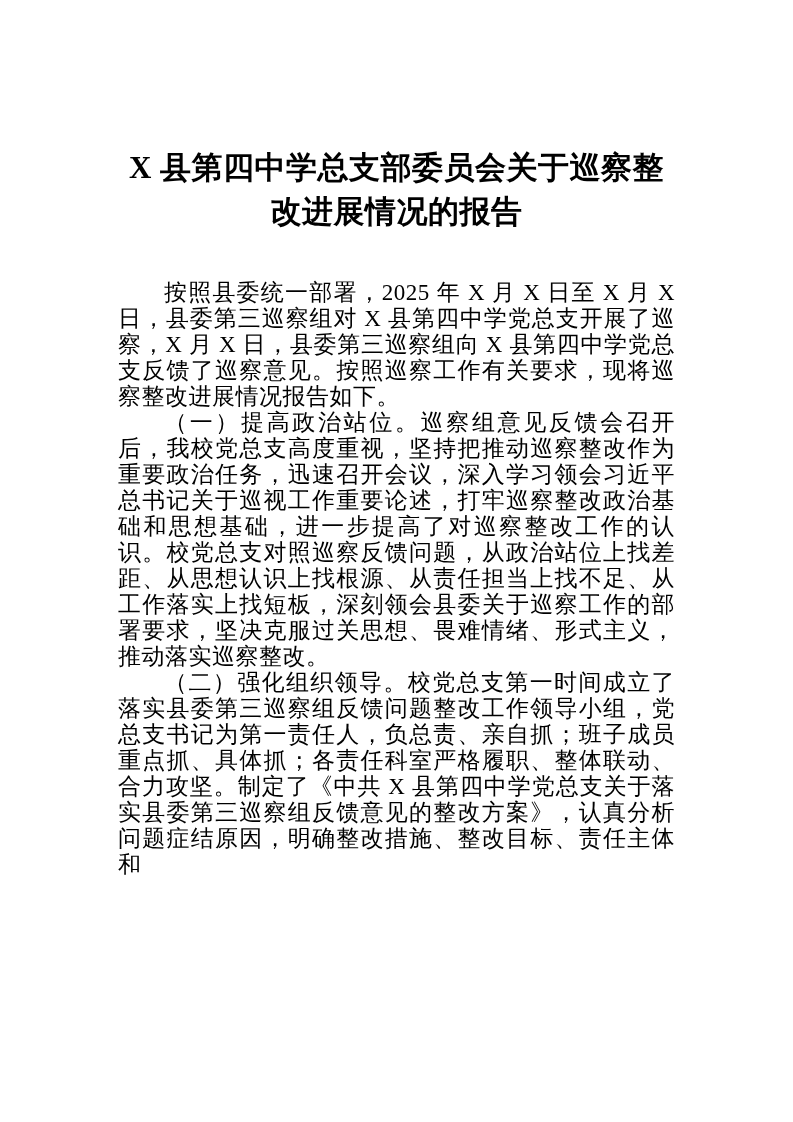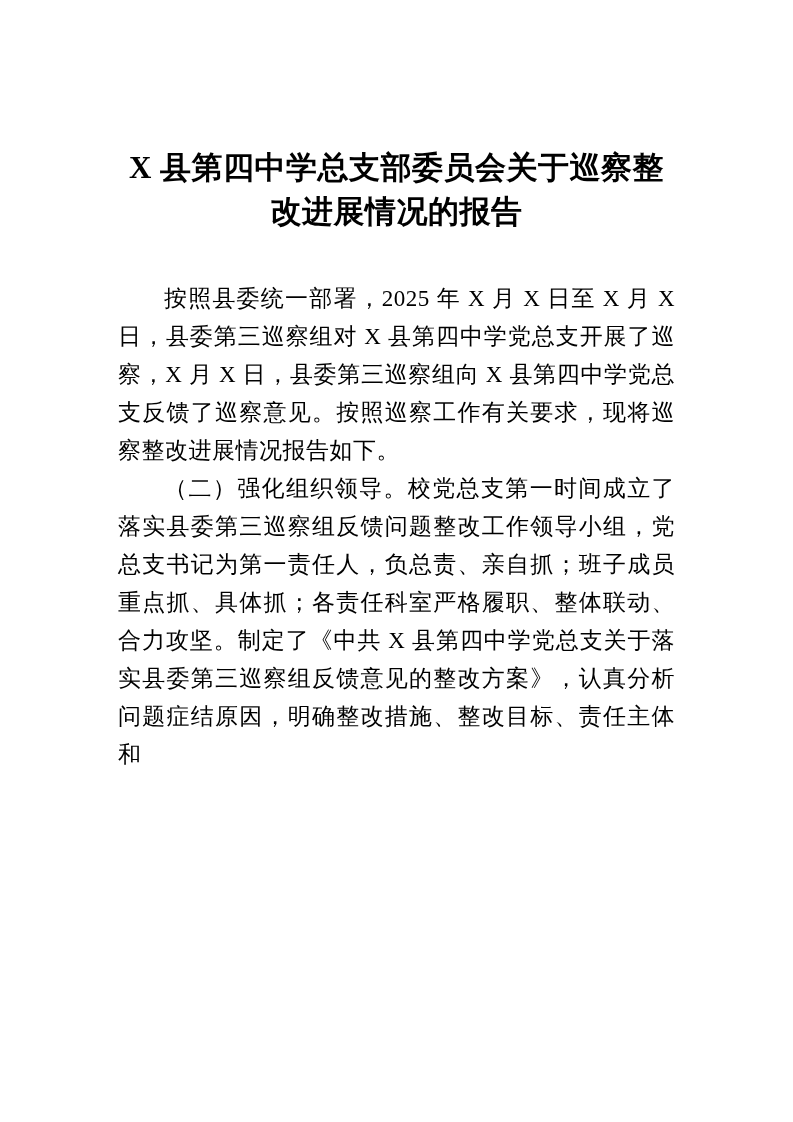--- a/index.html
+++ b/index.html
@@ -26,34 +26,35 @@
     font-size: 31px;
     font-weight: bold;
     line-height: 44px;
     text-align: center;
     margin-bottom: 46px;
     letter-spacing: 0.5px;
   }
 
   .para {
     font-size: 23px;
-    line-height: 38px;
+    line-height: 26px;
     text-align: justify;
     text-justify: inter-ideograph;
     text-indent: 2em;
     letter-spacing: 0.5px;
     word-break: break-all;
   }
 </style>
 </head>
 <body>
 
 <div class="page">
 
   <h1 class="doc-title">X 县第四中学总支部委员会关于巡察整改进展情况的报告</h1>
 
   <p class="para">按照县委统一部署，2025 年 X 月 X 日至 X 月 X 日，县委第三巡察组对 X 县第四中学党总支开展了巡察，X 月 X 日，县委第三巡察组向 X 县第四中学党总支反馈了巡察意见。按照巡察工作有关要求，现将巡察整改进展情况报告如下。</p>
 
 
+  <p class="para">（一）提高政治站位。巡察组意见反馈会召开后，我校党总支高度重视，坚持把推动巡察整改作为重要政治任务，迅速召开会议，深入学习领会习近平总书记关于巡视工作重要论述，打牢巡察整改政治基础和思想基础，进一步提高了对巡察整改工作的认识。校党总支对照巡察反馈问题，从政治站位上找差距、从思想认识上找根源、从责任担当上找不足、从工作落实上找短板，深刻领会县委关于巡察工作的部署要求，坚决克服过关思想、畏难情绪、形式主义，推动落实巡察整改。</p>
 
   <p class="para">（二）强化组织领导。校党总支第一时间成立了落实县委第三巡察组反馈问题整改工作领导小组，党总支书记为第一责任人，负总责、亲自抓；班子成员重点抓、具体抓；各责任科室严格履职、整体联动、合力攻坚。制定了《中共 X 县第四中学党总支关于落实县委第三巡察组反馈意见的整改方案》，认真分析问题症结原因，明确整改措施、整改目标、责任主体和</p>
 
 </div>
 
 </body></html>

